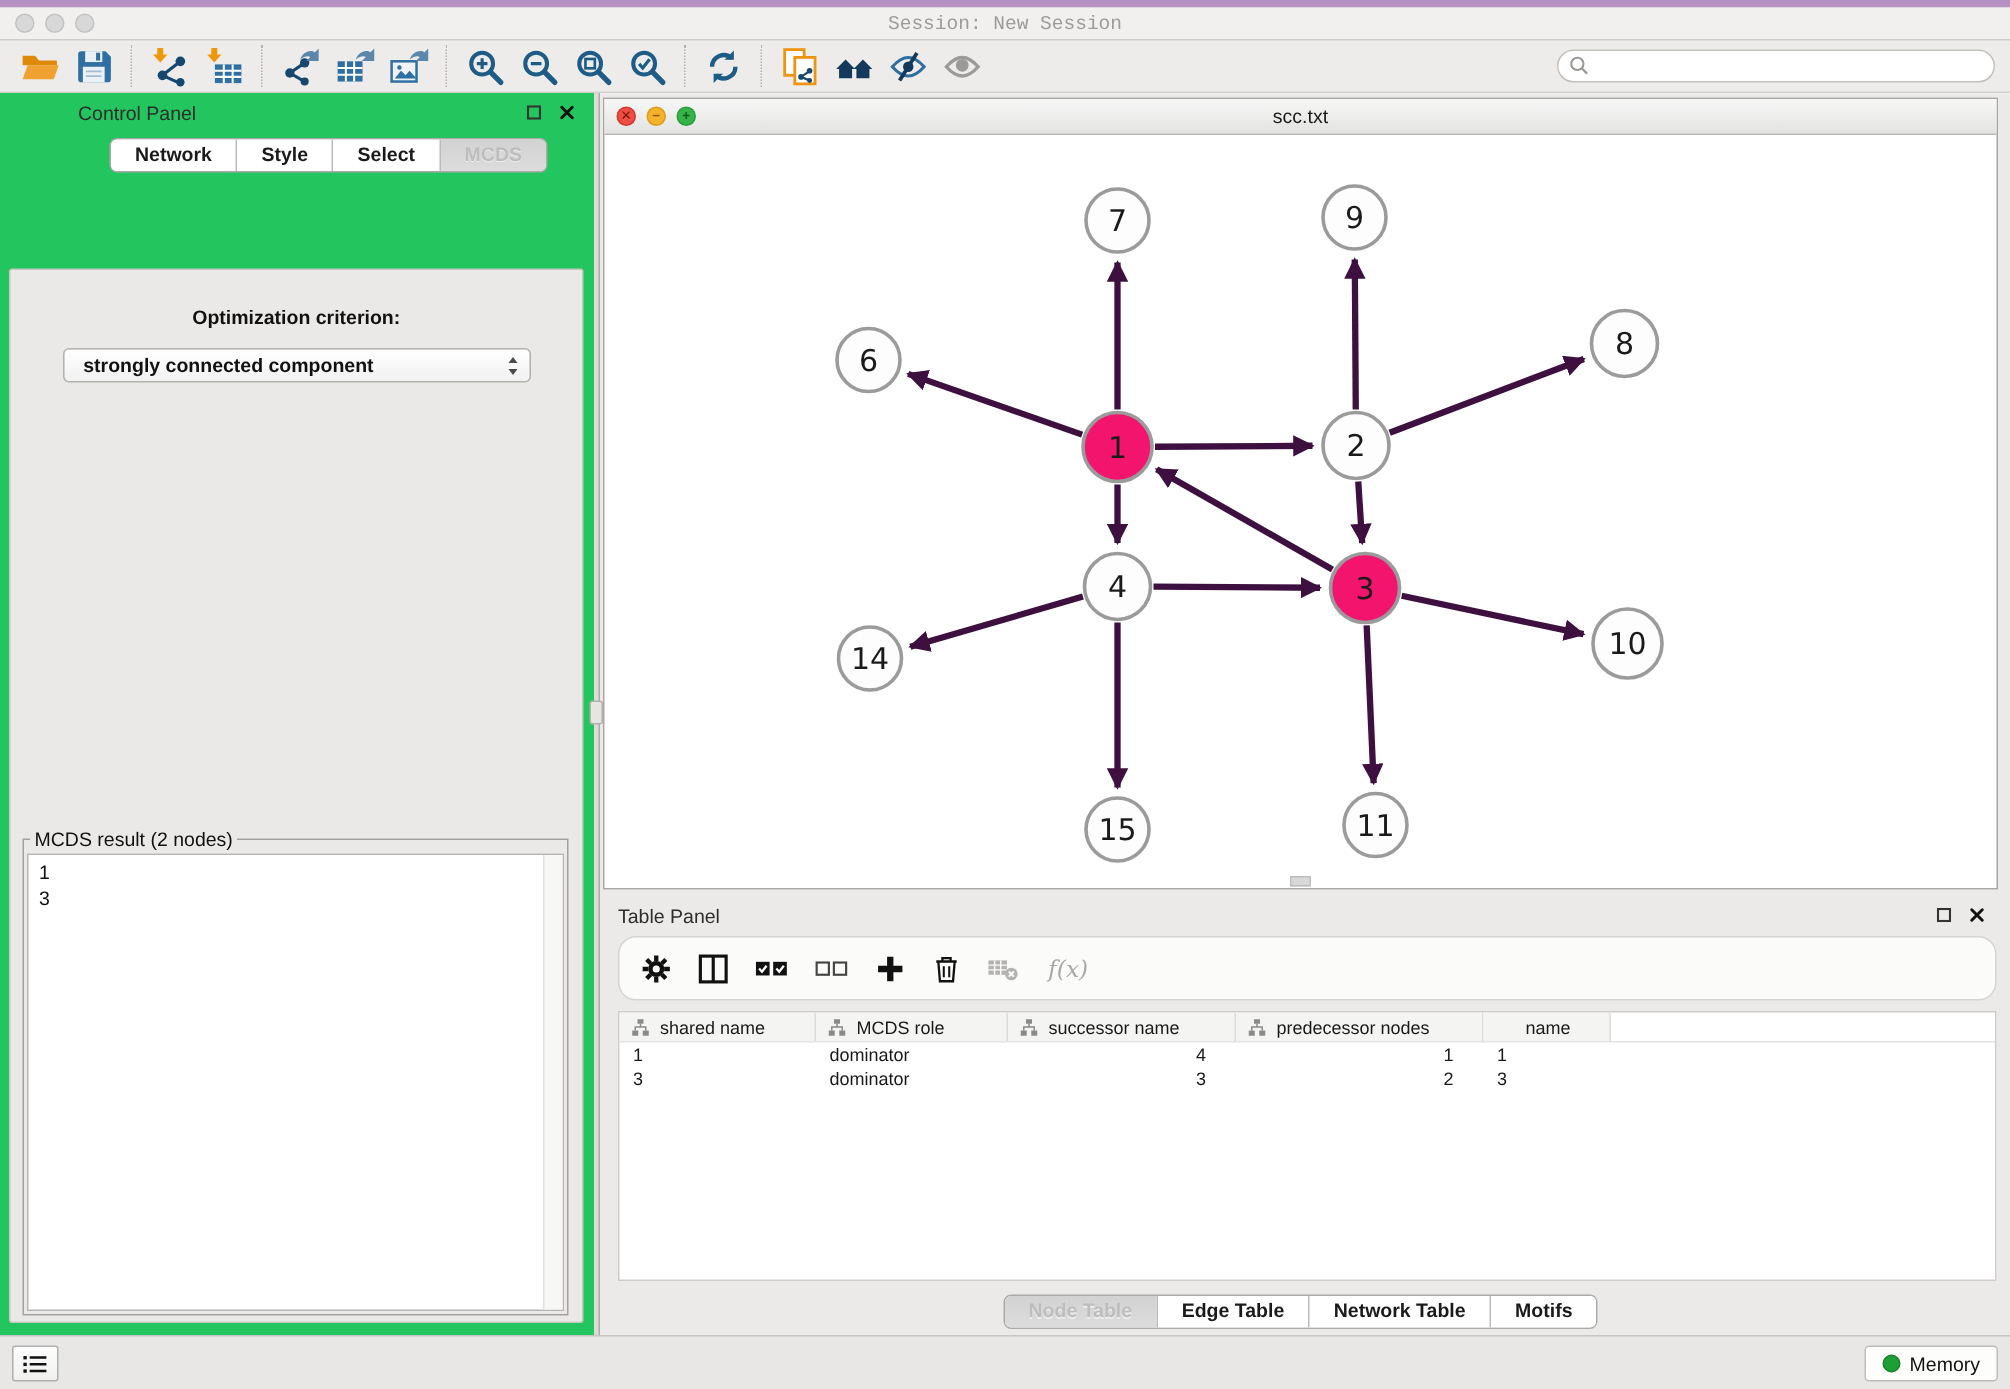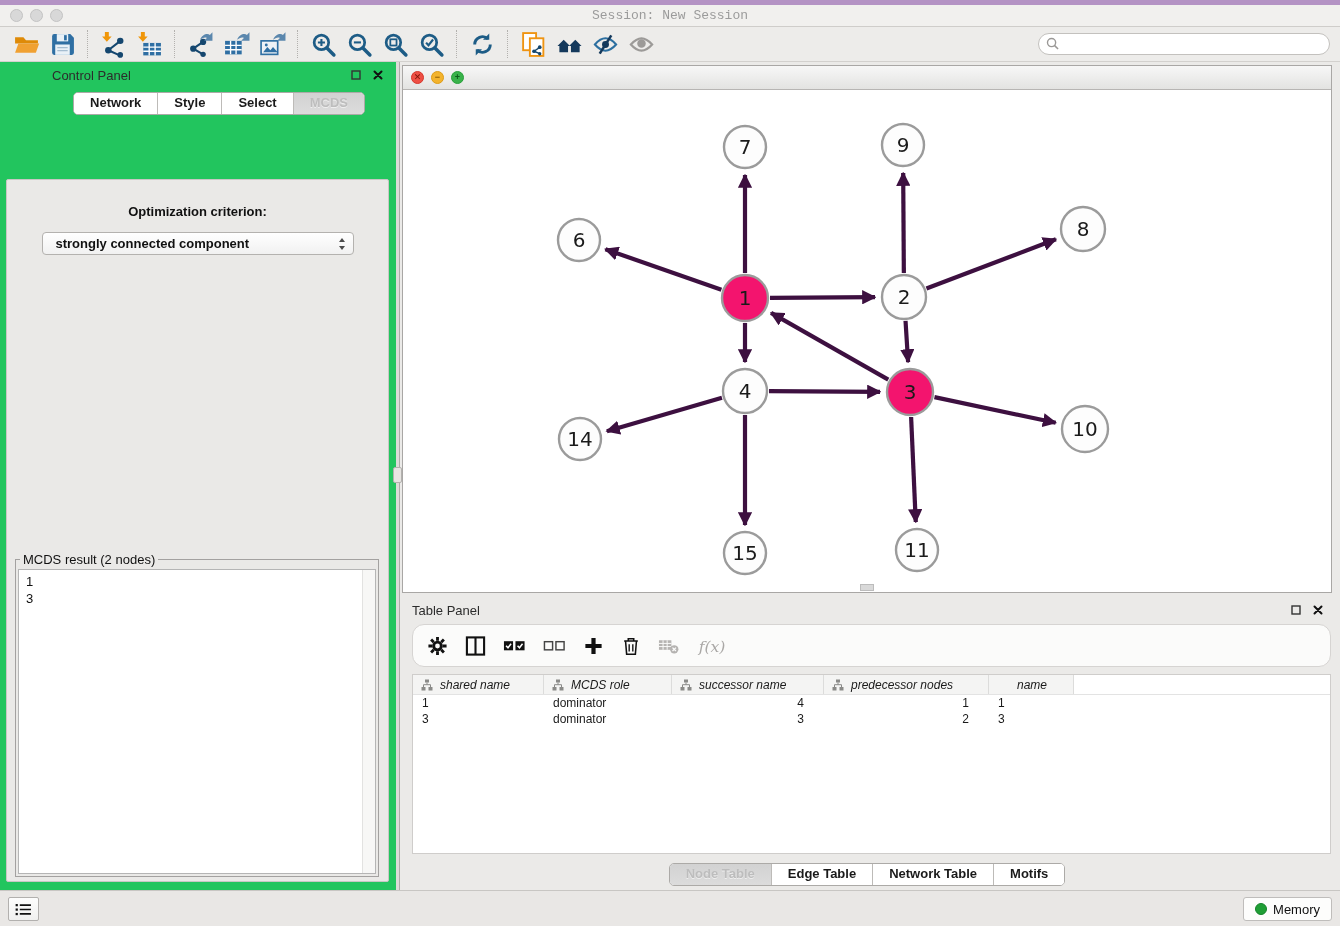--- a/index.html
+++ b/index.html
@@ -68,21 +68,21 @@
   .tp-head { height:24px; display:flex; align-items:center; padding:0 6px 0 10px; }
   .tp-head .ptitle { font-size:13px; color:#2c2c2c; }
   .tp-head .spacer { flex:1; }
   .tp-toolbar { margin:2px 1px 0 10px; height:43px; background:#fbfbfa; border:1px solid #d6d4d2; border-radius:12px; display:flex; align-items:center; padding-left:14px; gap:17px; }
   .tp-tool { display:flex; align-items:center; justify-content:center; height:24px; }
   .tp-tool svg { height:22px; }
   .tp-tool.disabled { opacity:1; }
   .ntable { margin:7px 1px 0 10px; height:180px; background:#fff; border:1px solid #cfcdcb; overflow:hidden; }
   .thead { display:flex; height:20px; border-bottom:1px solid #e3e3e3; }
   .th { background:#f4f4f3; border-right:1px solid #dcdcdb; display:flex; align-items:center; font-size:12px; color:#1a1a1a; padding:0 6px 0 8px; gap:7px; }
-  .th .hlabel { white-space:nowrap;font-style:italic; }
+  .th .hlabel { white-space:nowrap; }
   .trow { display:flex; height:16px; font-size:12px; color:#1a1a1a; }
   .td { padding:0 20px 0 9px; line-height:16px; white-space:nowrap; overflow:hidden; }
   .td.right { text-align:right; padding:0 20px 0 4px; }
   .tp-tabs { display:flex; justify-content:center; margin-top:9px; }
 
   
   .statusbar { position:absolute; bottom:0; left:0; width:100%; height:36px; background:#e9e7e5; border-top:1px solid #c8c6c3; }
   .sb-left { position:absolute; left:8px; top:6px; width:31px; height:24px; background:linear-gradient(#fdfdfd,#f0f0ef); border:1px solid #b2b0ae; border-radius:2px; display:flex; align-items:center; justify-content:center; }
   .sb-mem { position:absolute; right:8px; top:6px; height:24px; padding:0 11px; background:#fdfdfc; border:1px solid #bfbdbb; border-radius:3px; display:flex; align-items:center; gap:6px; font-size:13px; color:#111; }
   .sb-mem .dot { width:12px; height:12px; border-radius:50%; background:#1f9e35; border:1px solid #15842a; }
@@ -304,20 +304,21 @@
 
     <div class="right-side">
 
       <div class="net-window">
         <div class="net-titlebar">
           <div class="lights">
             <span class="light red">✕</span>
             <span class="light yellow">−</span>
             <span class="light green">+</span>
           </div>
+          <div class="net-title">scc.txt</div>
         </div>
         <svg id="net-svg" class="net-canvas" width="922" height="502" viewBox="0 0 922 502">
             <defs>
               <marker id="arrow" viewBox="0 0 10 10" refX="9" refY="5" markerWidth="3.4" markerHeight="3.4" orient="auto">
                 <path d="M0 0L10 5L0 10z" fill="#3D1040"></path>
               </marker>
             </defs>
             <line x1="342" y1="183" x2="342" y2="85" stroke="#3D1040" stroke-width="4.2" marker-end="url(#arrow)"></line>
             <line x1="318.39911144699016" y1="199.75390640918934" x2="202.43299517937103" y2="159.23562482170794" stroke="#3D1040" stroke-width="4.2" marker-end="url(#arrow)"></line>
             <line x1="366.99950557220126" y1="207.8427704052063" x2="472.0005735362466" y2="207.1823863299607" stroke="#3D1040" stroke-width="4.2" marker-end="url(#arrow)"></line>

